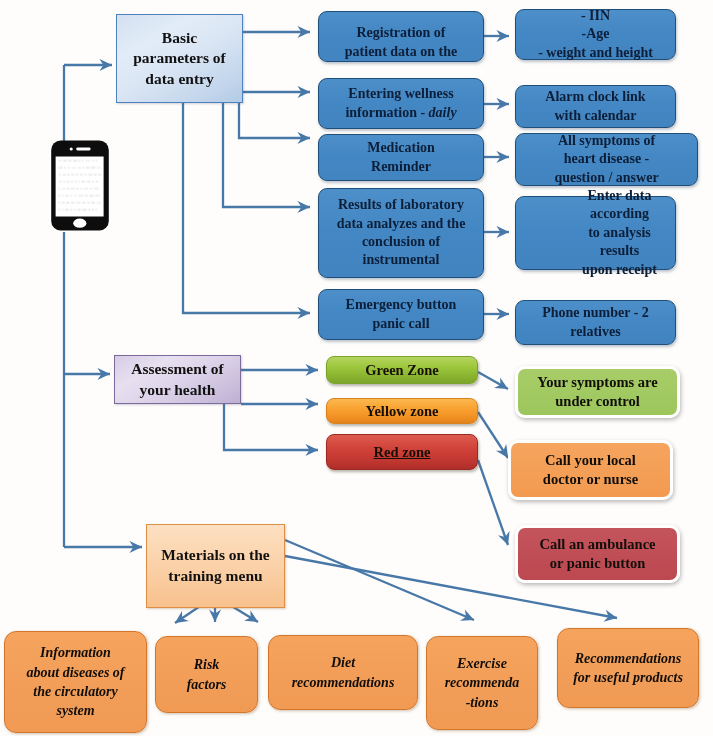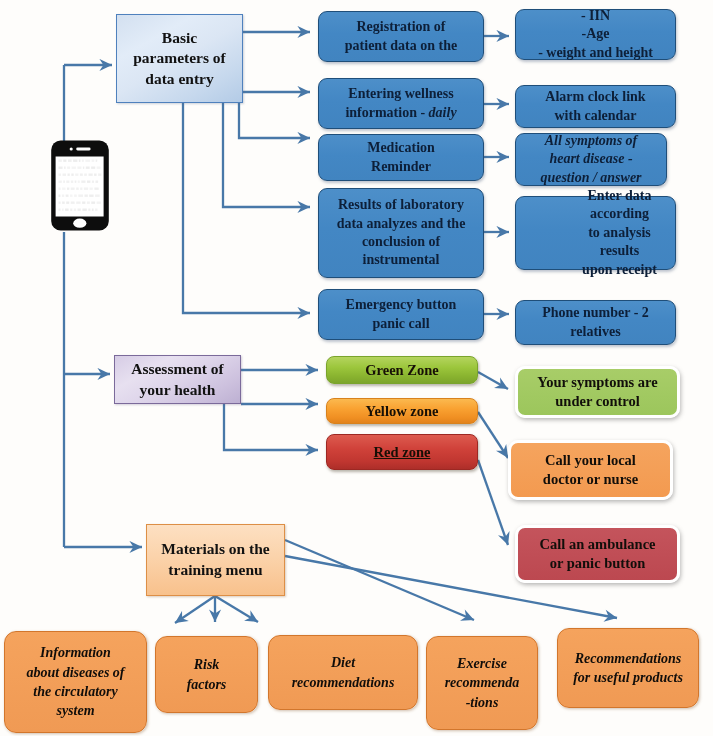--- a/index.html
+++ b/index.html
@@ -178,26 +178,26 @@
   </div>
 
   <div class="node lavbox" style="left:114px;top:355px;width:127px;height:49px;">
     <span>Assessment of<br>your health</span>
   </div>
 
   <div class="node lightbox" style="left:116px;top:14px;width:127px;height:89px;">
     <span>Basic<br>parameters of<br>data entry</span>
   </div>
 
-  <div class="node peachbox" style="left:146px;top:524px;width:139px;height:72px;">
+  <div class="node peachbox" style="left:146px;top:524px;width:139px;height:84px;">
     <span>Materials on the<br>training menu</span>
   </div>
 
   <div id="entrysteps">
-      <div class="node bluebox" style="left: 318px; top: 11px; width: 166px; height: 51px;">
+      <div class="node bluebox" style="left: 318px; top: 11px; width: 166px; height: 51px; align-items: flex-end;">
         <span>Registration of<br>patient data on the</span>
       </div>
       <div class="node bluebox" style="left: 318px; top: 78px; width: 166px; height: 51px;">
         <span>Entering wellness<br>information - <i class="ital">daily</i></span>
       </div>
       <div class="node bluebox" style="left: 318px; top: 134px; width: 166px; height: 47px;">
         <span>Medication<br>Reminder</span>
       </div>
       <div class="node bluebox" style="left: 318px; top: 188px; width: 166px; height: 90px;">
         <span>Results of laboratory<br>data analyzes and the<br>conclusion of<br>instrumental</span>
@@ -207,21 +207,21 @@
       </div>
     </div>
 
   <div id="entrydetails">
       <div class="node bluebox" style="left: 515px; top: 9px; width: 161px; height: 51px;">
         <span>- IIN<br>-Age<br>- weight and height</span>
       </div>
       <div class="node bluebox" style="left: 515px; top: 85px; width: 161px; height: 43px;">
         <span>Alarm clock link<br>with calendar</span>
       </div>
-      <div class="node bluebox" style="left: 515px; top: 133px; width: 152px; height: 53px; font-style: italic;">
+      <div class="node bluebox" style="left: 515px; top: 133px; width: 183px; height: 53px;">
         <span>All symptoms of<br>heart disease -<br>question / answer</span>
       </div>
       <div class="node bluebox" style="left: 515px; top: 196px; width: 161px; height: 74px; padding-left: 48px;">
         <span>Enter data according<br>to analysis results<br>upon receipt</span>
       </div>
       <div class="node bluebox" style="left: 515px; top: 300px; width: 161px; height: 45px;">
         <span>Phone number - 2<br>relatives</span>
       </div>
     </div>
 

